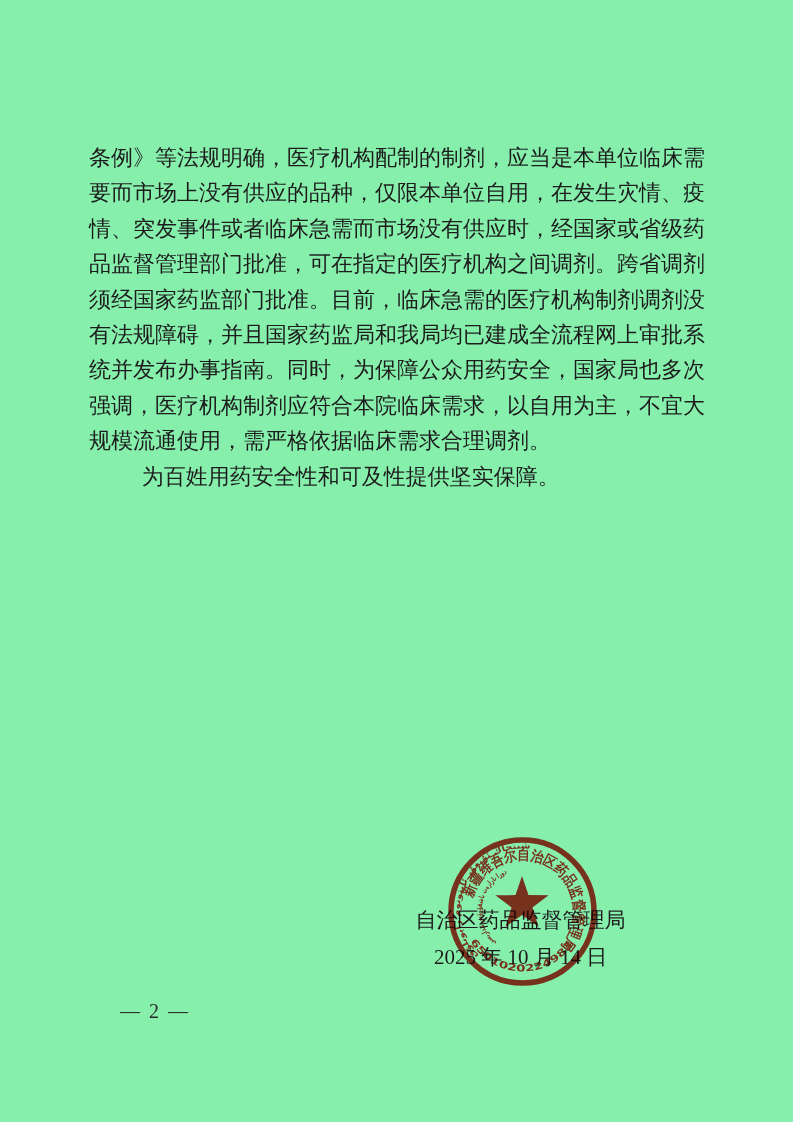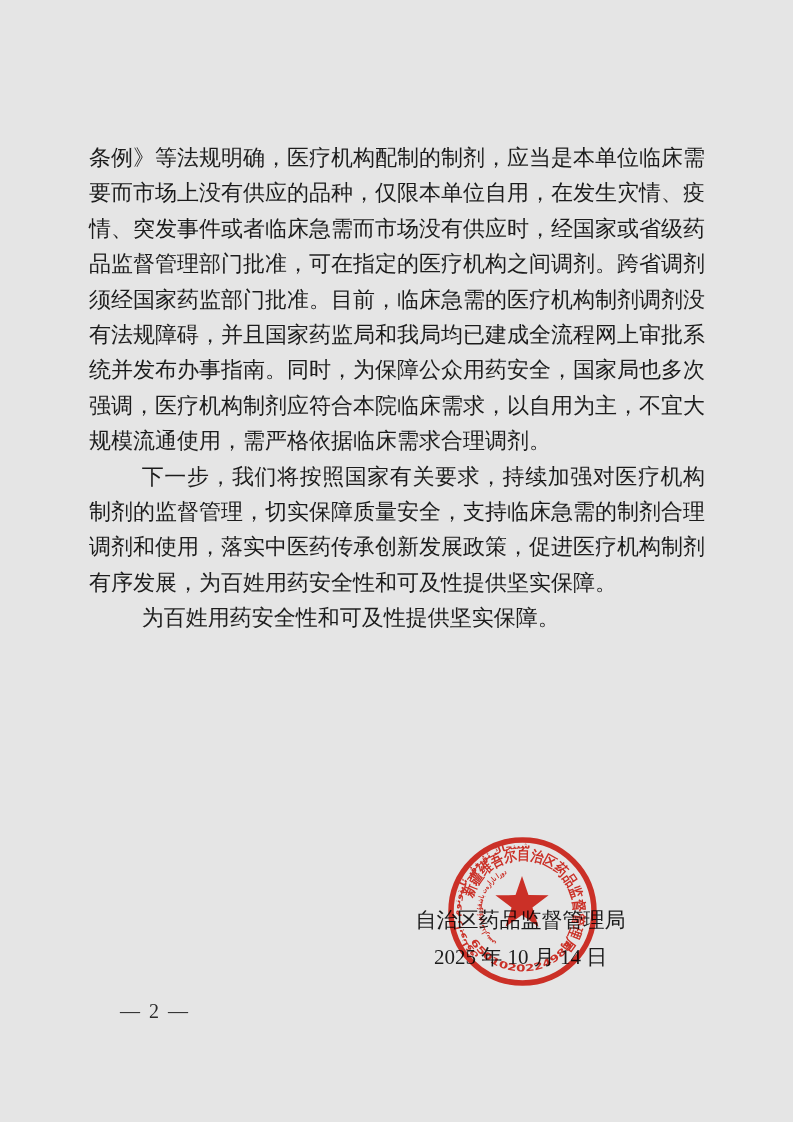--- a/index.html
+++ b/index.html
@@ -4,21 +4,21 @@
 <style>
   html, body {
     margin: 0;
     padding: 0;
     background: #ffffff;
   }
   .page {
     position: relative;
     width: 793px;
     height: 1122px;
-    background: #e5e5e5;
+    background: #86efac;
     overflow: hidden;
     font-family: "Liberation Serif", "DejaVu Serif", serif;
     color: #1c1c1c;
   }
   .body-text {
     position: absolute;
     left: 89px;
     top: 140px;
     width: 616px;
     font-size: 22px;
@@ -89,21 +89,20 @@
     font-weight: 600;
   }
 </style>
 </head>
 <body>
 
 <div class="page">
 
   <main class="body-text">
     <p>条例》等法规明确，医疗机构配制的制剂，应当是本单位临床需要而市场上没有供应的品种，仅限本单位自用，在发生灾情、疫情、突发事件或者临床急需而市场没有供应时，经国家或省级药品监督管理部门批准，可在指定的医疗机构之间调剂。跨省调剂须经国家药监部门批准。目前，临床急需的医疗机构制剂调剂没有法规障碍，并且国家药监局和我局均已建成全流程网上审批系统并发布办事指南。同时，为保障公众用药安全，国家局也多次强调，医疗机构制剂应符合本院临床需求，以自用为主，不宜大规模流通使用，需严格依据临床需求合理调剂。</p>
-    <p class="indented">下一步，我们将按照国家有关要求，持续加强对医疗机构制剂的监督管理，切实保障质量安全，支持临床急需的制剂合理调剂和使用，落实中医药传承创新发展政策，促进医疗机构制剂有序发展，为百姓用药安全性和可及性提供坚实保障。</p>
     <p class="indented">为百姓用药安全性和可及性提供坚实保障。</p>
   </main>
 
   <div class="signature-block">
     <div class="signature-org">自治区药品监督管理局</div>
     <div class="signature-date">2025 年 10 月 14 日</div>
   </div>
 
   <svg class="seal" viewBox="0 0 155 155" xmlns="http://www.w3.org/2000/svg">
     <defs>

